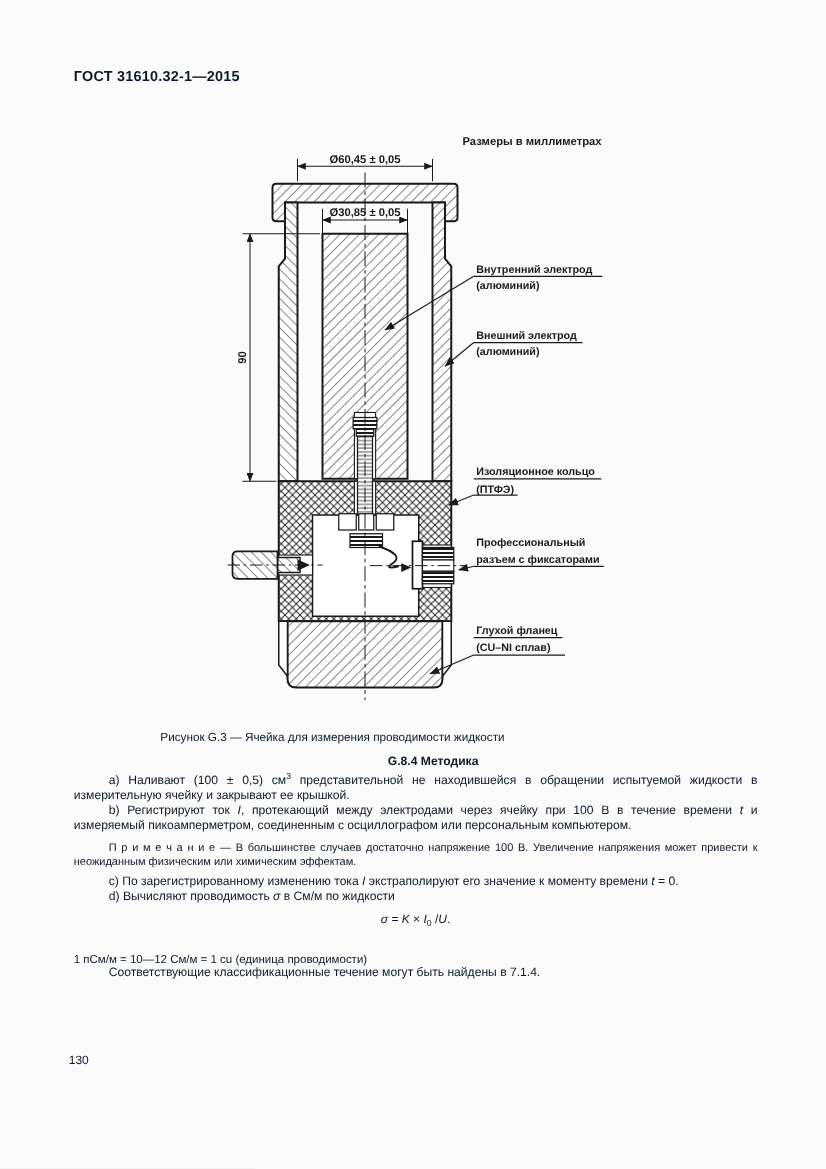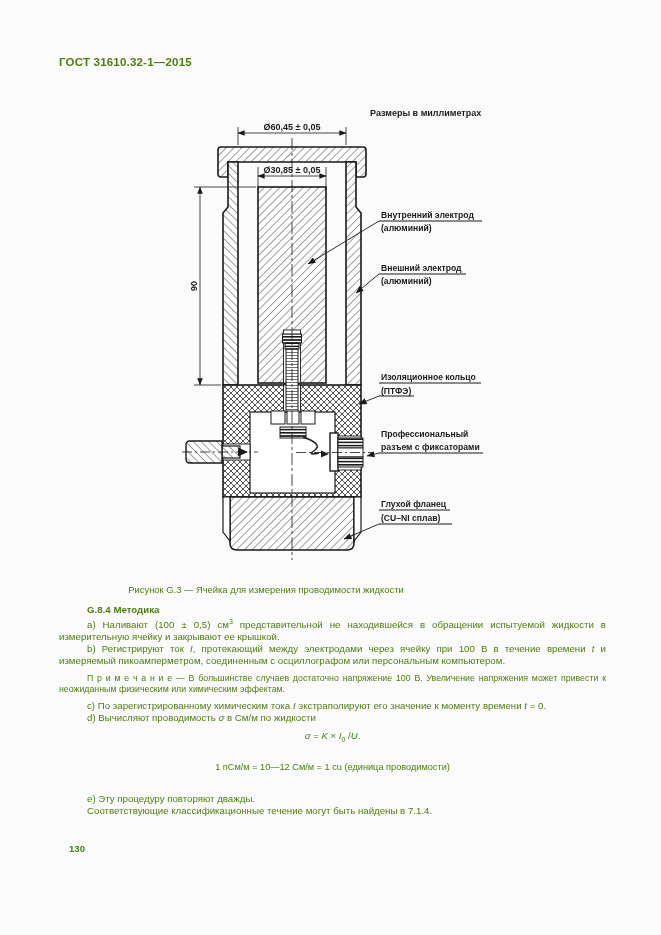--- a/index.html
+++ b/index.html
@@ -1,35 +1,35 @@
 <!DOCTYPE html>
 <html><head>
 <meta charset="utf-8">
 <style>
   html,body{margin:0;padding:0;background:#e8e8e8;}
   .page{position:relative;width:661px;height:935px;background:#fbfbfb;overflow:hidden;
-        font-family:"Liberation Sans", sans-serif;color:#4d7c0f;}
+        font-family:"Liberation Sans", sans-serif;color:#0f172a;}
   .gost-header{position:absolute;left:59px;top:56px;font-size:11.5px;font-weight:bold;letter-spacing:.2px;}
   .fig{position:absolute;left:0;top:100px;}
   svg text{font-family:"Liberation Sans", sans-serif;fill:#1a1a1a;}
   .dimtxt{font-size:9px;font-weight:bold;}
   .lbltxt{font-size:8.6px;font-weight:bold;}
   .units{font-size:9px;font-weight:bold;}
   .caption{position:absolute;left:0;top:584px;width:532px;text-align:center;font-size:9.4px;}
   .body-text{position:absolute;left:59px;top:604px;width:547px;}
   .body-text p{margin:0;font-size:9.7px;line-height:12px;text-align:justify;text-indent:28px;}
-  .body-text p.h{font-weight:bold;text-align:left;}
+  .body-text p.h{font-weight:bold;text-align:center;}
   .body-text p.note{font-size:8.8px;line-height:11px;margin-top:6px;}
   .body-text p.mt5{margin-top:5px;}
   .body-text .formula{margin-top:6px;font-size:9.6px;text-align:center;text-indent:0;}
   .body-text .formula sub{font-size:7px;}
-  .body-text p.unit{margin-top:18px;text-indent:0;font-size:9.2px;text-align:center;}
+  .body-text p.unit{margin-top:18px;text-indent:0;font-size:9.2px;text-align:left;}
   .body-text p.mt20{margin-top:20px;}
   .body-text sup{font-size:7px;}
-  .pageno{position:absolute;left:69px;top:843px;font-size:9.6px;font-weight:bold;}
+  .pageno{position:absolute;left:55px;top:843px;font-size:9.6px;}
 </style>
 </head>
 <body>
 
 <div class="page">
 
   <div class="gost-header">ГОСТ 31610.32-1—2015</div>
 
   <svg class="fig" width="661" height="475" viewBox="0 100 661 475" xmlns="http://www.w3.org/2000/svg">
     <defs>
@@ -161,22 +161,21 @@
     <line x1="292" y1="138" x2="292" y2="560" stroke="#1a1a1a" stroke-width="0.8" stroke-dasharray="12 3 3 3"></line>
   </svg>
 
   <div class="caption">Рисунок G.3 — Ячейка для измерения проводимости жидкости</div>
 
   <div class="body-text">
     <p class="h">G.8.4 Методика</p>
     <p><span>a) Наливают (100 ± 0,5) см</span><sup>3</sup><span> представительной не находившейся в обращении испытуемой жидкости в измерительную ячейку и закрывают ее крышкой.</span></p>
     <p><span>b) Регистрируют ток </span><i>I</i><span>, протекающий между электродами через ячейку при 100 В в течение времени </span><i>t</i><span> и измеряемый пикоамперметром, соединенным с осциллографом или персональным компьютером.</span></p>
     <p class="note"><span>П р и м е ч а н и е</span><span> — В большинстве случаев достаточно напряжение 100 В. Увеличение напряжения может привести к неожиданным физическим или химическим эффектам.</span></p>
-    <p class="mt5"><span>c) По зарегистрированному химическим тока </span><i>I</i><span> экстраполируют его значение к моменту времени </span><i>t</i><span> = 0.</span></p>
+    <p class="mt5"><span>c) По зарегистрированному изменению тока </span><i>I</i><span> экстраполируют его значение к моменту времени </span><i>t</i><span> = 0.</span></p>
     <p><span>d) Вычисляют проводимость </span><i>σ</i><span> в См/м по жидкости</span></p>
     <div class="formula"><i>σ</i><span> = </span><i>K</i><span> × </span><i>I</i><sub>0</sub><span> /</span><i>U</i><span>.</span></div>
     <p class="unit">1 пСм/м = 10—12 См/м = 1 cu (единица проводимости)</p>
-    <p class="mt20">e) Эту процедуру повторяют дважды.</p>
     <p>Соответствующие классификационные течение могут быть найдены в 7.1.4.</p>
   </div>
 
   <div class="pageno">130</div>
 </div>
 
 </body></html>

